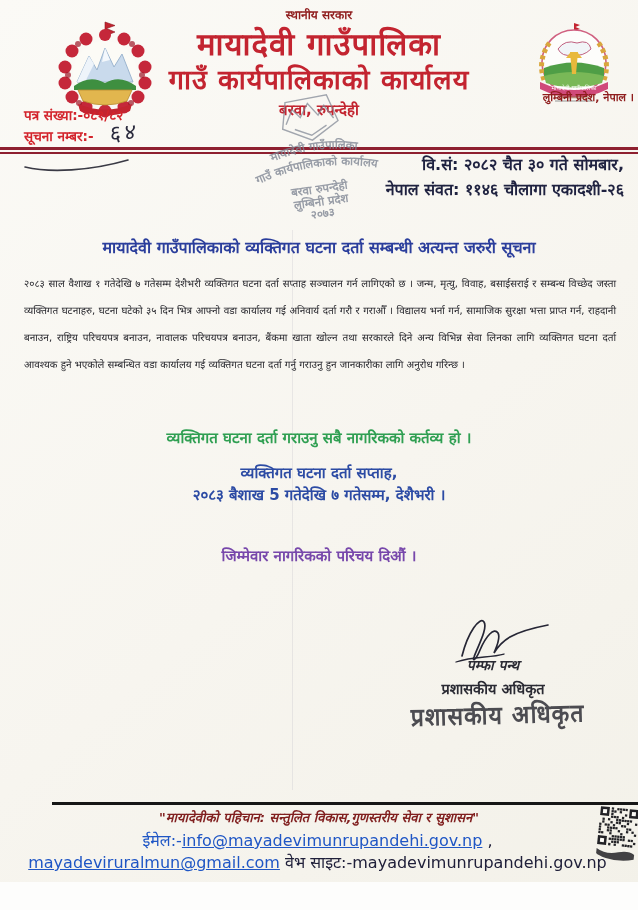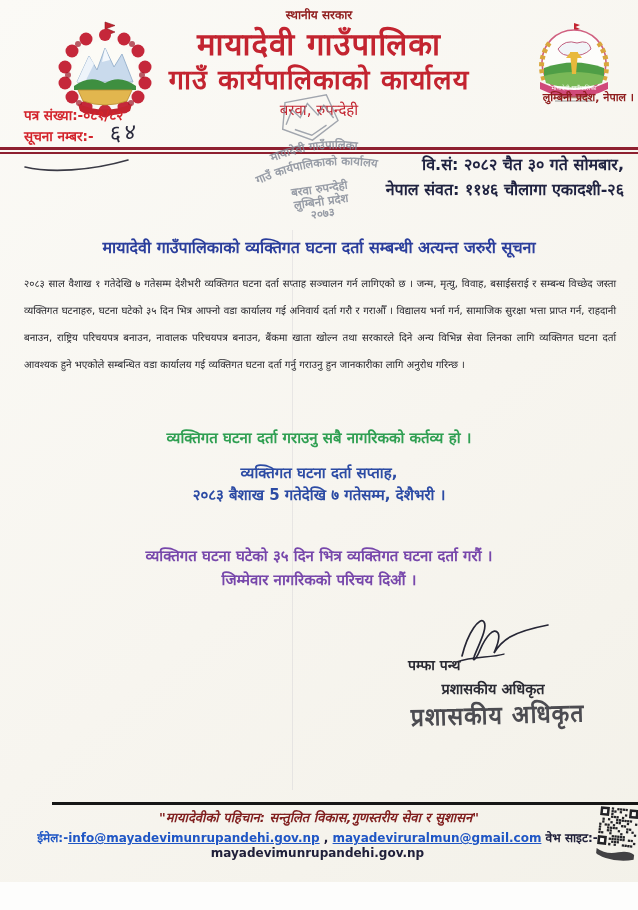--- a/index.html
+++ b/index.html
@@ -7,21 +7,21 @@
     position:relative;width:638px;height:910px;margin:0 auto;overflow:hidden;
     background:linear-gradient(140deg,#fbfaf6 0%,#f7f5ef 55%,#f3f1e9 100%);
     font-family:"DejaVu Sans","Liberation Sans",sans-serif;
   }
   .abs{position:absolute;}
   .center{left:0;width:638px;text-align:center;}
   
   .top-label{top:6px;font-size:12px;font-weight:700;color:#8f1d1d;}
   .title1{top:22px;font-size:31px;font-weight:700;color:#c32430;letter-spacing:1px;}
   .title2{top:60px;font-size:27px;font-weight:700;color:#c32430;letter-spacing:1px;}
-  .address-line{top:99px;font-size:15px;font-weight:400;color:#c32430;}
+  .address-line{top:99px;font-size:15px;font-weight:700;color:#c32430;}
   .province-label{left:504px;top:89px;width:130px;text-align:right;font-size:11px;font-weight:700;color:#8f1d1d;}
   .letter-no{left:24px;top:106px;font-size:13.5px;font-weight:700;color:#d3242c;}
   .notice-no{left:24px;top:127px;font-size:13.5px;font-weight:700;color:#d3242c;}
   .notice-no-value{
     left:110px;top:116px;font-size:22px;color:#2a2a3d;
     transform:rotate(-5deg) skewX(-8deg);letter-spacing:3px;
   }
   .redline-a{left:0;top:147px;width:638px;height:3px;background:#8e2030;}
   .redline-b{left:0;top:152px;width:638px;height:2px;background:#8e2030;}
   .date-block{right:14px;top:152px;width:300px;text-align:right;
@@ -30,28 +30,28 @@
   .office-stamp{left:233px;top:94px;transform:rotate(-8deg);opacity:.78;}
   
   .notice-heading{top:236px;font-size:16px;font-weight:700;color:#2b3e9c;}
   .notice-body{left:24px;top:270px;width:592px;font-size:10px;line-height:27px;
     text-align:justify;color:#25252b;font-weight:500;}
   .green-slogan{top:427px;font-size:15px;font-weight:700;color:#2f9f52;}
   .blue-block{top:462px;font-size:15px;font-weight:700;color:#2c4ba4;line-height:22px;}
   .purple-block{top:545px;font-size:15px;font-weight:700;color:#7747ab;line-height:23.5px;}
   
   .sig-squiggle{left:452px;top:612px;}
-  .signer-name{left:408px;top:655px;width:170px;font-size:14px;font-weight:600;color:#2a2a33;}
+  .signer-name{left:408px;top:655px;width:170px;text-align:center;font-size:14px;font-weight:600;color:#2a2a33;font-style:italic;}
   .signer-designation{left:398px;top:678px;width:190px;text-align:center;font-size:14.5px;font-weight:600;color:#2a2a33;}
   .designation-stamp{left:410px;top:698px;width:175px;text-align:center;font-size:23px;font-weight:700;
     color:#35353c;transform:rotate(-1.5deg) scaleY(1.08);letter-spacing:1px;opacity:.88;}
   
   .footer-divider{left:52px;top:802px;width:586px;height:3px;background:#161616;}
   .footer-slogan{top:808px;font-size:13px;font-weight:700;font-style:italic;color:#801f1f;}
-  .email-line{left:20px;top:829px;width:595px;text-align:center;font-size:12px;font-weight:700;color:#20203a;}
+  .email-line{left:20px;top:829px;width:595px;text-align:center;font-size:16px;font-weight:400;color:#20203a;}
   .email-line a{color:#1f56c5;text-decoration:underline;}
   .qr-wrap{left:596px;top:806px;transform:rotate(6deg);}
   .scan-line-v{left:292px;top:230px;width:1px;height:560px;background:rgba(150,150,170,.16);}
   .scan-edge-bottom{left:0;top:882px;width:638px;height:28px;background:#fdfdfc;}
   svg text{font-family:"DejaVu Sans","Liberation Sans",sans-serif;}
 </style>
 </head>
 <body>
 
 <div class="paper">
@@ -159,21 +159,20 @@
   <div class="abs center notice-heading">मायादेवी गाउँपालिकाको व्यक्तिगत घटना दर्ता सम्बन्धी अत्यन्त जरुरी सूचना</div>
   <div class="abs notice-body">२०८३ साल वैशाख १ गतेदेखि ७ गतेसम्म देशैभरी व्यक्तिगत घटना दर्ता सप्ताह सञ्चालन गर्न लागिएको छ । जन्म, मृत्यु, विवाह, बसाईसराई र सम्बन्ध विच्छेद जस्ता व्यक्तिगत घटनाहरु, घटना घटेको ३५ दिन भित्र आफ्नो वडा कार्यालय गई अनिवार्य दर्ता गरौ र गराऔँ । विद्यालय भर्ना गर्न, सामाजिक सुरक्षा भत्ता प्राप्त गर्न, राहदानी बनाउन, राष्ट्रिय परिचयपत्र बनाउन, नावालक परिचयपत्र बनाउन, बैंकमा खाता खोल्न तथा सरकारले दिने अन्य विभिन्न सेवा लिनका लागि व्यक्तिगत घटना दर्ता आवश्यक हुने भएकोले सम्बन्धित वडा कार्यालय गई व्यक्तिगत घटना दर्ता गर्नु गराउनु हुन जानकारीका लागि अनुरोध गरिन्छ ।</div>
   <div class="abs center green-slogan">व्यक्तिगत घटना दर्ता गराउनु सबै नागरिकको कर्तव्य हो ।</div>
 
   <div class="abs center blue-block">
     <div>व्यक्तिगत घटना दर्ता सप्ताह,</div>
     <div>२०८३ बैशाख 5 गतेदेखि ७ गतेसम्म, देशैभरी ।</div>
   </div>
 
   <div class="abs center purple-block">
-    <div>व्यक्तिगत घटना घटेको ३५ दिन भित्र व्यक्तिगत घटना दर्ता गरौं ।</div>
     <div>जिम्मेवार नागरिकको परिचय दिऔं ।</div>
   </div>
 
   <div class="abs sig-squiggle">
     <svg width="105" height="52" viewBox="0 0 105 52">
       <path d="M10 44 C16 20 28 4 32 10 C36 16 26 34 22 45 C20 50 24 48 28 38 C34 24 42 15 46 21 C49 26 44 36 42 41 C50 28 60 20 96 13" fill="none" stroke="#262635" stroke-width="1.7" stroke-linecap="round"></path>
       <path d="M4 50 C22 44 38 46 52 42" fill="none" stroke="#262635" stroke-width="1.3" stroke-linecap="round"></path>
     </svg>
   </div>
   <div class="abs signer-name">पम्फा पन्थ</div>

